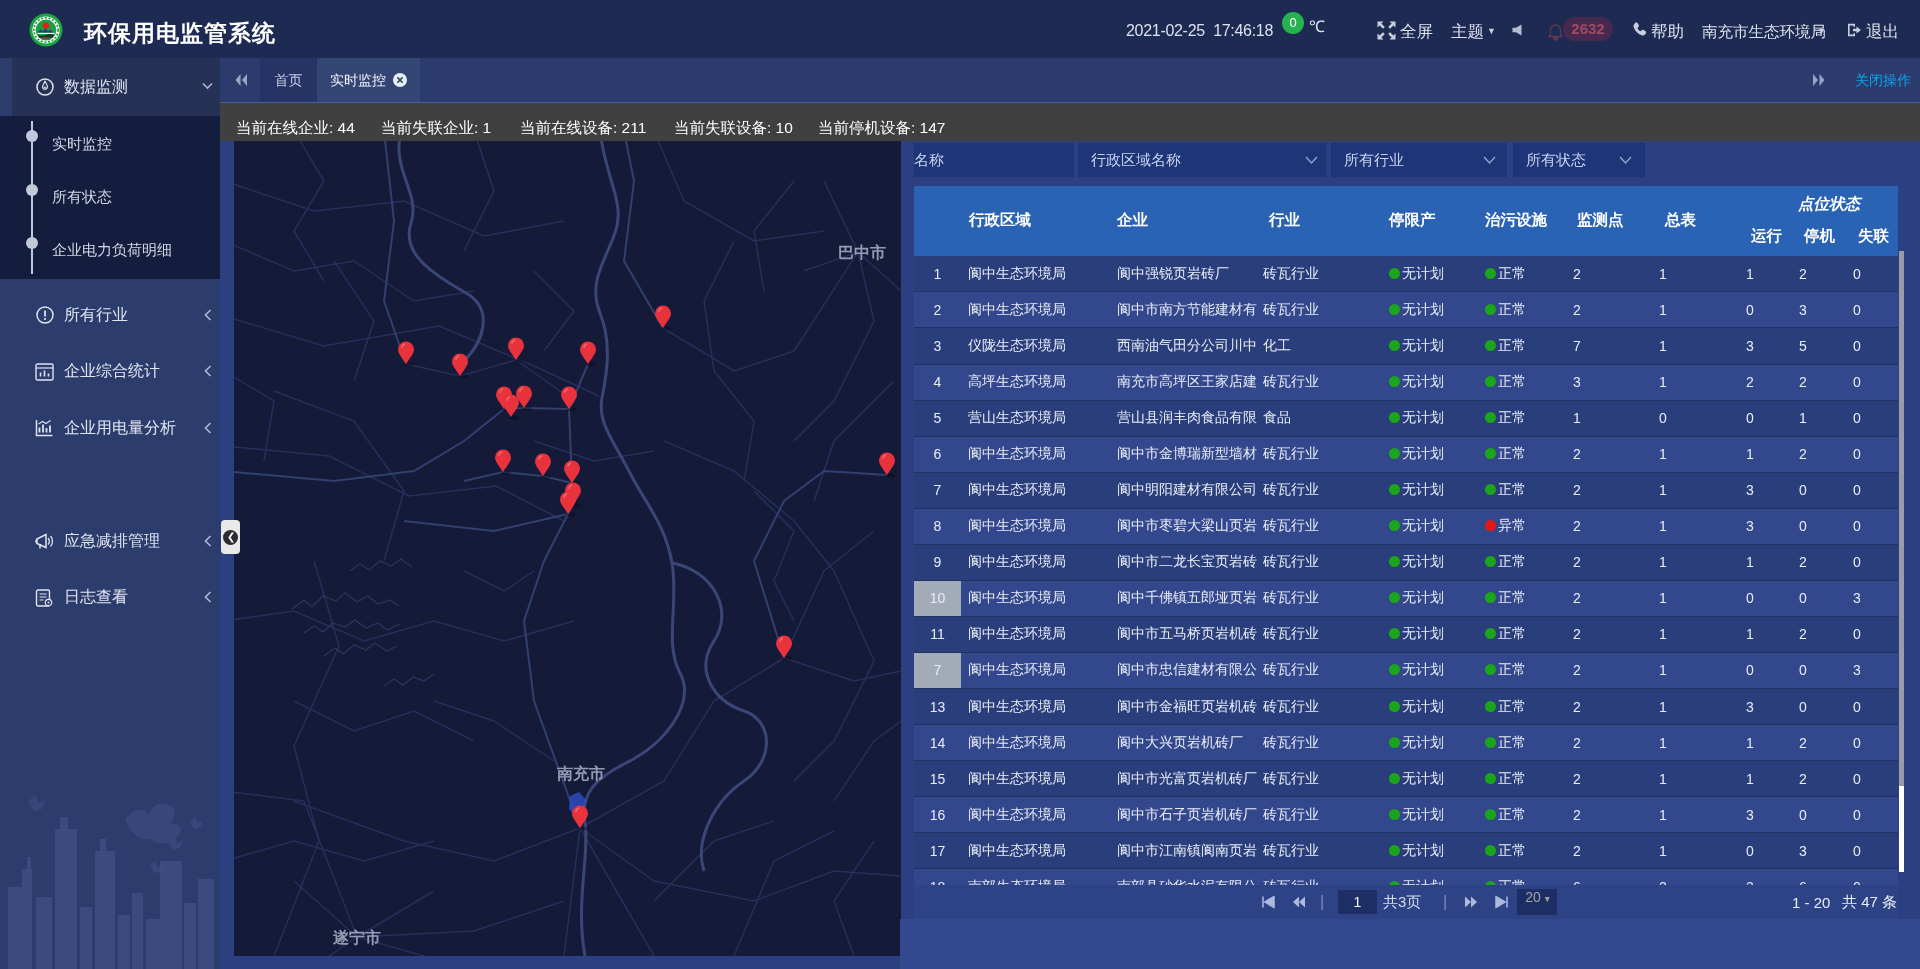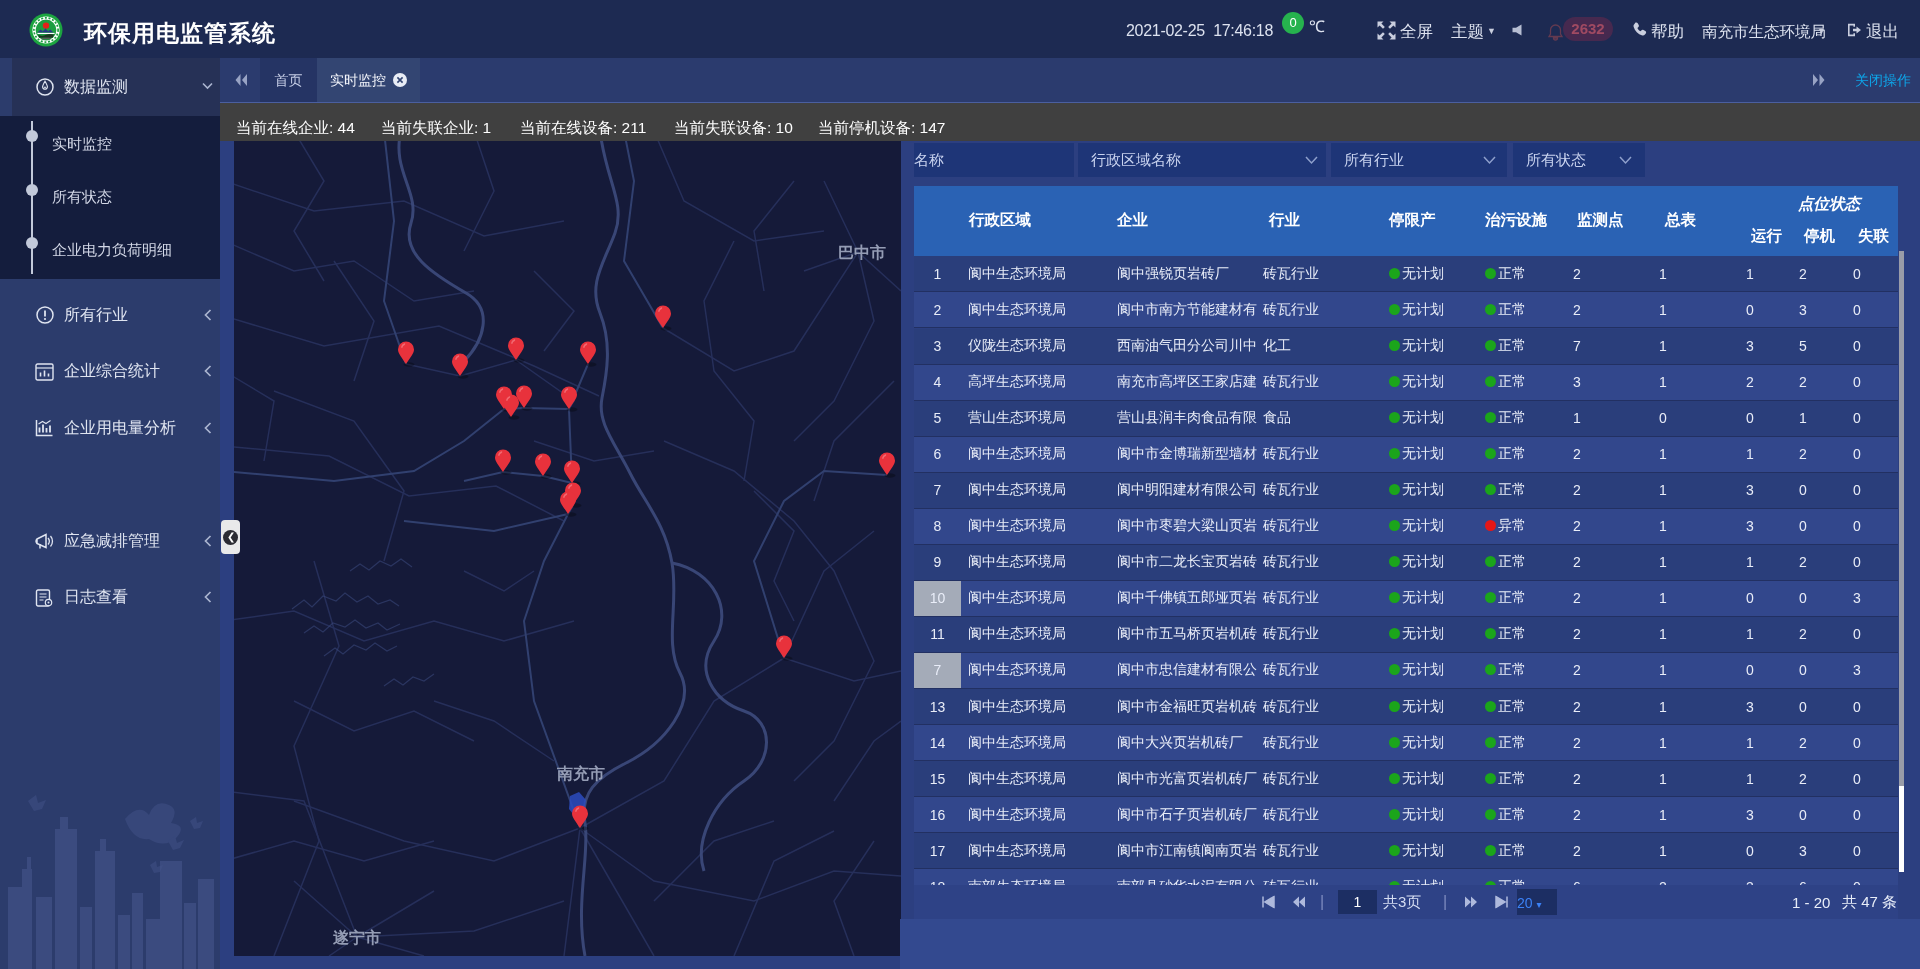--- a/index.html
+++ b/index.html
@@ -598,19 +598,19 @@
     <div class="p" style="left:406px;color:#7d8bbf;font-size:16px">|</div>
     <div class="p" style="left:424px;width:39px;height:24px;background:#1c2e63;color:#fff;font-size:14px;line-height:24px;text-align:center">1</div>
     <div class="p" style="left:469px;font-size:15px;color:#d5ddf2">共3页</div>
     <div class="p" style="left:529px;color:#7d8bbf;font-size:16px">|</div>
     <svg class="p" style="left:550px" width="14" height="13" viewBox="0 0 14 13">
         <path d="M1 1 L7 6.5 1 12 z M7 1 L13 6.5 7 12 z" fill="#aeb9dc"></path>
       </svg>
     <svg class="p" style="left:581px" width="13" height="13" viewBox="0 0 13 13">
         <path d="M12 1 v11 M10 6.5 L1 1 v11 z" stroke="#aeb9dc" fill="#aeb9dc" stroke-width="1.5"></path>
       </svg>
-    <div class="p" style="left:603px;width:40px;height:26px;background:#1c2e63;color:#3b82f6;font-size:14px;line-height:28px;text-align:left">20 <span style="font-size:10px;letter-spacing:-1px">▾</span></div>
+    <div class="p" style="left:603px;width:40px;height:26px;background:#1c2e63;color:#a3a3a3;font-size:14px;line-height:17px;text-align:center">20 <span style="font-size:10px;letter-spacing:-1px">▾</span></div>
     <div class="p" style="left:878px;font-size:15px;color:#e8edf8">1 - 20</div>
     <div class="p" style="left:928px;font-size:15px;color:#e8edf8">共 47 条</div>
   </div>
   <div class="abs" style="left:1679px;top:110px;width:5px;height:535px;background:#999ca8"></div>
   <div class="abs" style="left:1679px;top:645px;width:5px;height:86px;background:#ffffff"></div>
 </div>
 
 </body></html>

